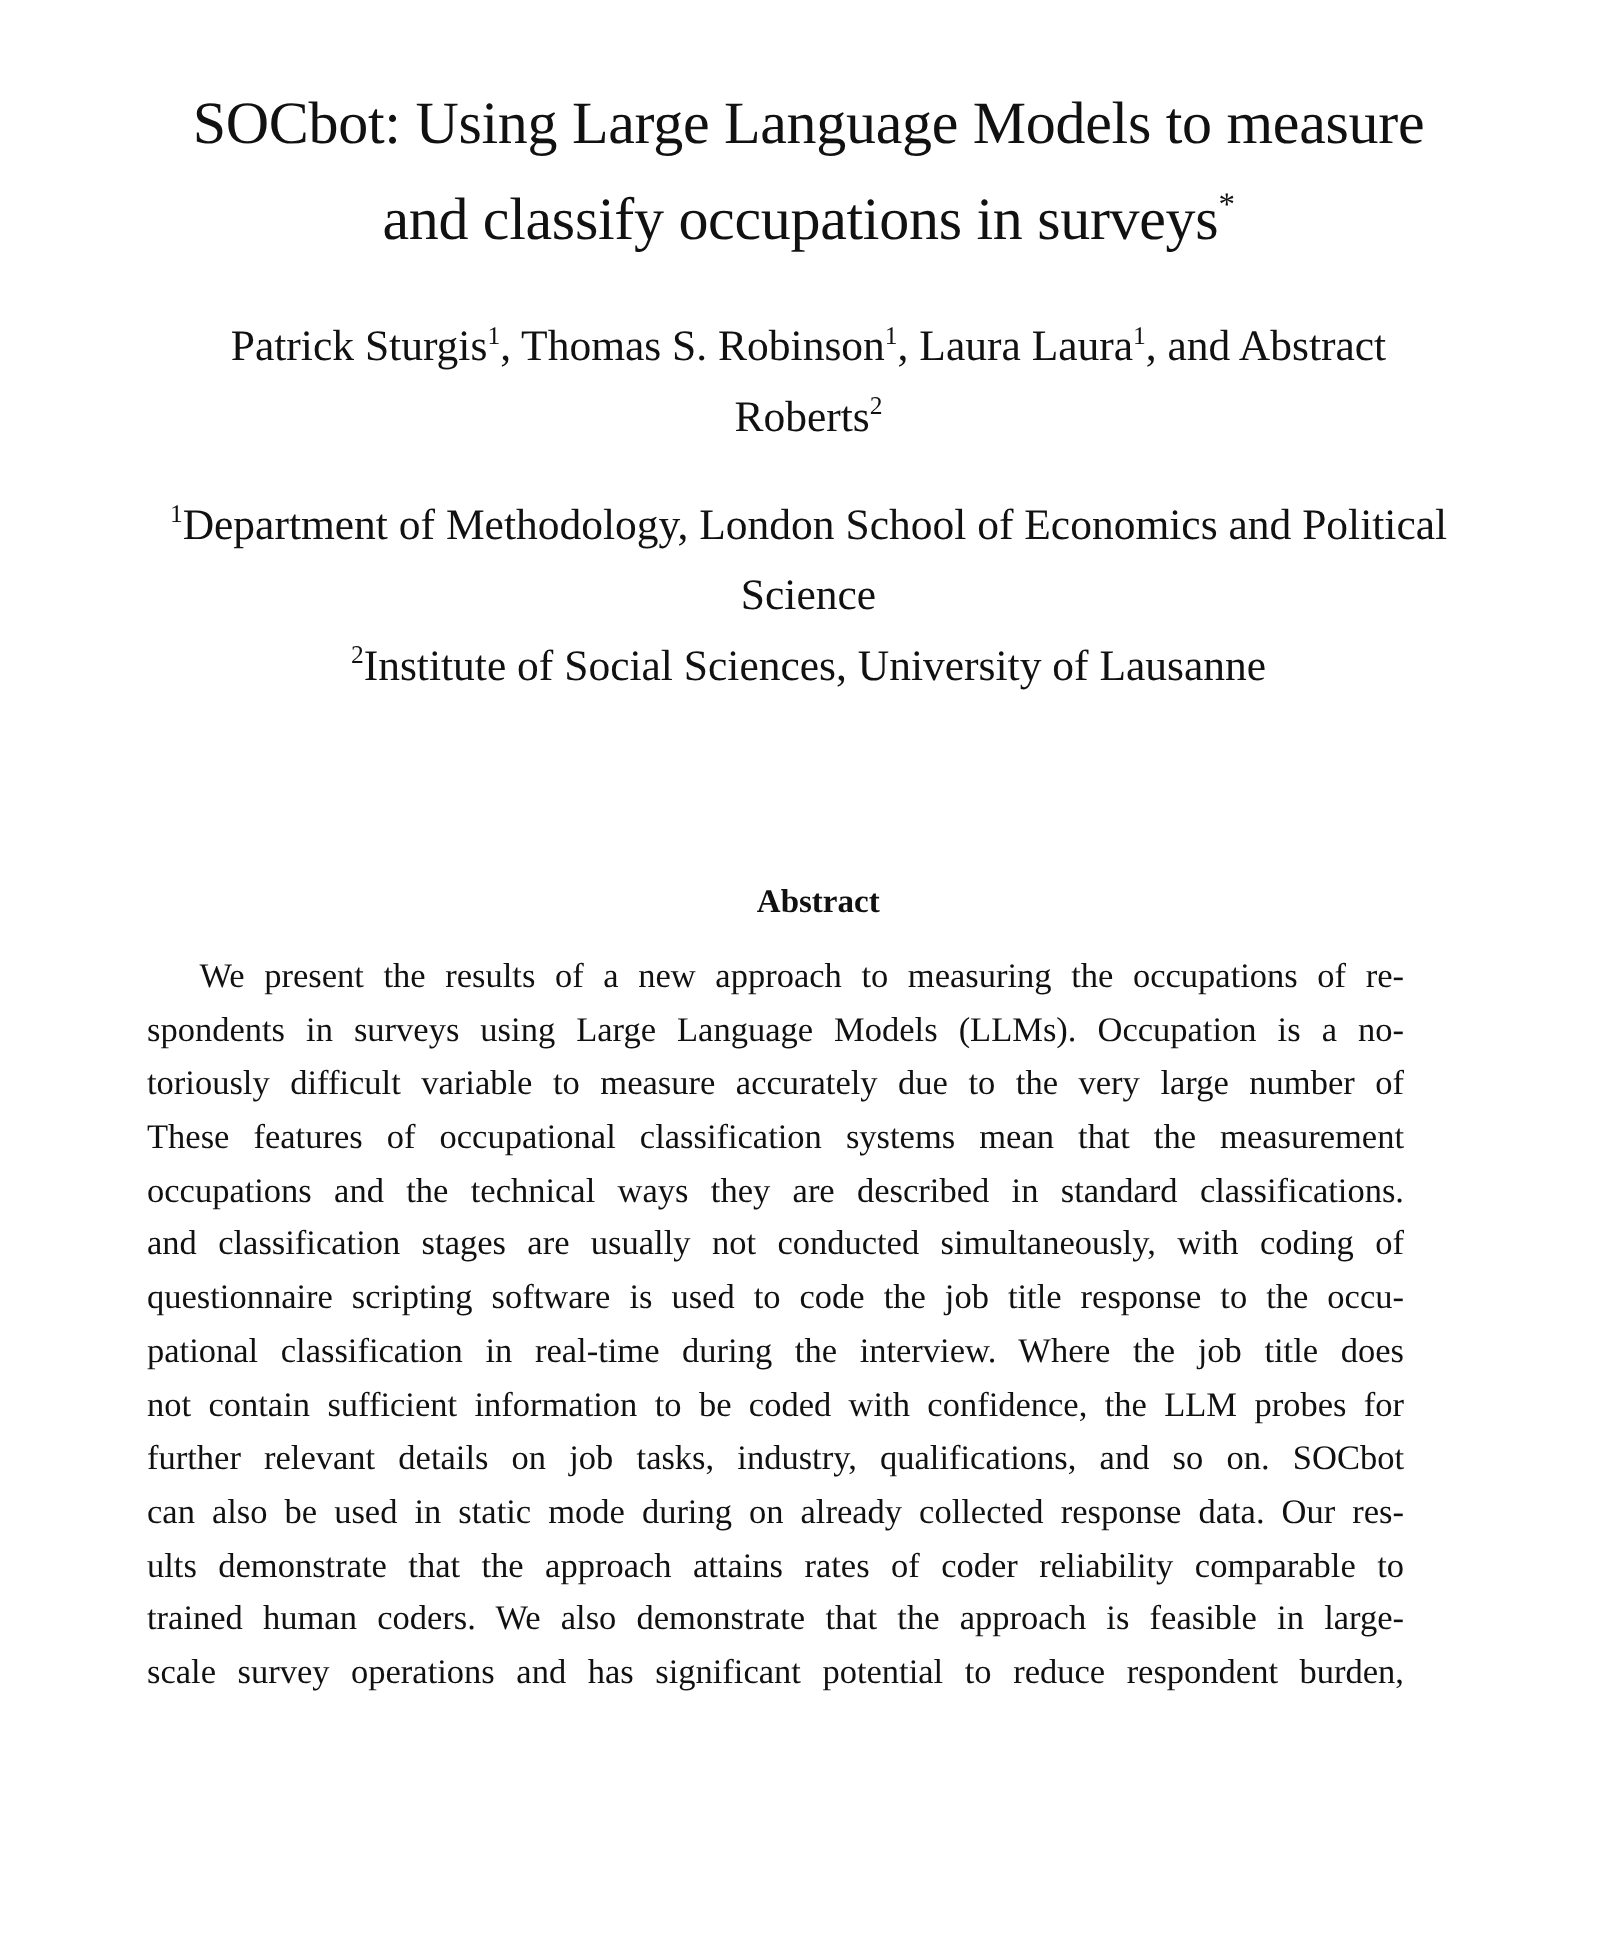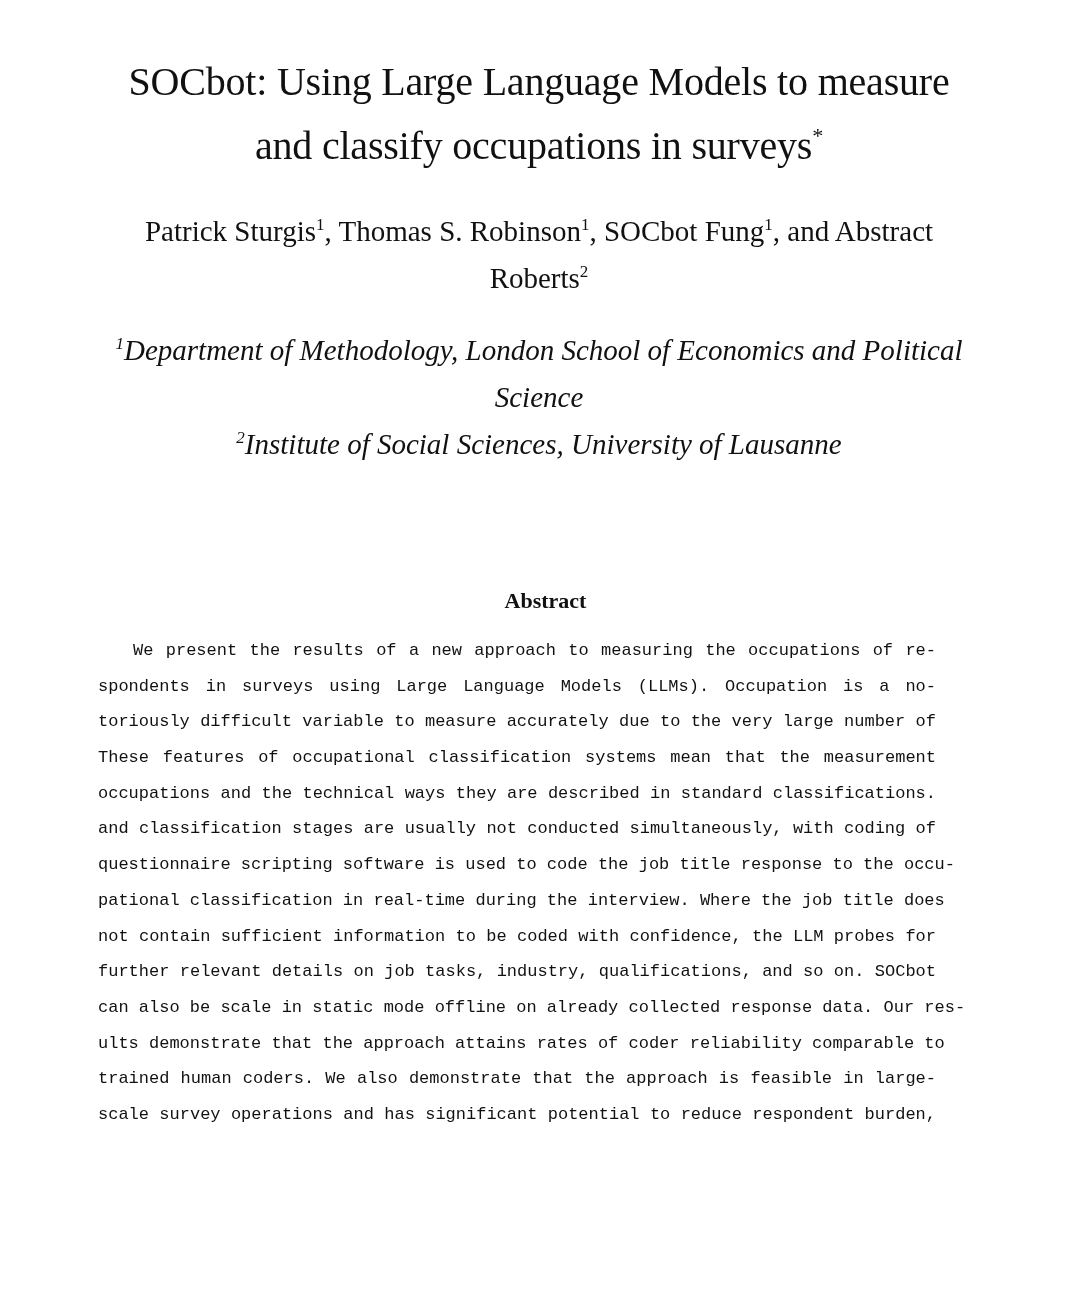--- a/index.html
+++ b/index.html
@@ -48,40 +48,40 @@
     .authors .line { display: block; }
     .affils {
       position: absolute;
       left: 0; right: 0;
       top: 327px;
       text-align: center;
       font-family: "Liberation Serif", "DejaVu Serif", serif;
       font-size: 29px;
       line-height: 47px;
     }
-    .affils .line { display: block; font-style: italic; }
+    .affils .line { display: block; }
     sup.mark { font-size: 17px; vertical-align: 11px; line-height: 0; }
     .abstract-heading {
       position: absolute;
       left: 13px; right: 0;
       top: 587px;
       text-align: center;
       font-family: "Liberation Serif", "DejaVu Serif", serif;
       font-size: 22px;
       font-weight: bold;
       line-height: 28px;
       margin: 0;
     }
     .abstract-body {
       position: absolute;
       left: 98px;
       width: 838px;
       top: 633px;
-      font-family: Liberation Mono, monospace;
-      font-size: 17px;
+      font-family: Liberation Serif, serif;
+      font-size: 23px;
       line-height: 35.7px;
     }
     .abstract-body .ln {
       display: block;
       text-align: justify;
       text-align-last: justify;
       white-space: nowrap;
       height: 35.7px;
     }
     .abstract-body .ln.first { text-indent: 35px; }
@@ -91,21 +91,21 @@
 <body>
 
 <div class="page">
 
   <h1 class="title">
     <span class="line">SOCbot: Using Large Language Models to measure</span>
     <span class="line"><span>and classify occupations in surveys</span><sup>*</sup></span>
   </h1>
 
   <div class="authors">
-    <span class="line"><span>Patrick Sturgis</span><sup class="mark">1</sup><span>, Thomas S. Robinson</span><sup class="mark">1</sup><span>, SOCbot Fung</span><sup class="mark">1</sup><span>, and Abstract</span></span>
+    <span class="line"><span>Patrick Sturgis</span><sup class="mark">1</sup><span>, Thomas S. Robinson</span><sup class="mark">1</sup><span>, Laura Laura</span><sup class="mark">1</sup><span>, and Abstract</span></span>
     <span class="line"><span>Roberts</span><sup class="mark">2</sup></span>
   </div>
 
   <div class="affils">
     <span class="line"><sup class="mark">1</sup><span>Department of Methodology, London School of Economics and Political</span></span>
     <span class="line">Science</span>
     <span class="line"><sup class="mark">2</sup><span>Institute of Social Sciences, University of Lausanne</span></span>
   </div>
 
   <h2 class="abstract-heading">Abstract</h2>
@@ -114,19 +114,19 @@
     <span class="ln first">We present the results of a new approach to measuring the occupations of re-</span>
     <span class="ln">spondents in surveys using Large Language Models (LLMs).  Occupation is a no-</span>
     <span class="ln">toriously difficult variable to measure accurately due to the very large number of</span>
     <span class="ln">These features of occupational classification systems mean that the measurement</span>
     <span class="ln">occupations and the technical ways they are described in standard classifications.</span>
     <span class="ln">and classification stages are usually not conducted simultaneously, with coding of</span>
     <span class="ln">questionnaire scripting software is used to code the job title response to the occu-</span>
     <span class="ln">pational classification in real-time during the interview.  Where the job title does</span>
     <span class="ln">not contain sufficient information to be coded with confidence, the LLM probes for</span>
     <span class="ln">further relevant details on job tasks, industry, qualifications, and so on.  SOCbot</span>
-    <span class="ln">can also be scale in static mode offline on already collected response data. Our res-</span>
+    <span class="ln">can also be used in static mode during on already collected response data. Our res-</span>
     <span class="ln">ults demonstrate that the approach attains rates of coder reliability comparable to</span>
     <span class="ln">trained human coders. We also demonstrate that the approach is feasible in large-</span>
     <span class="ln">scale survey operations and has significant potential to reduce respondent burden,</span>
   </div>
 
 </div>
 
 </body></html>

